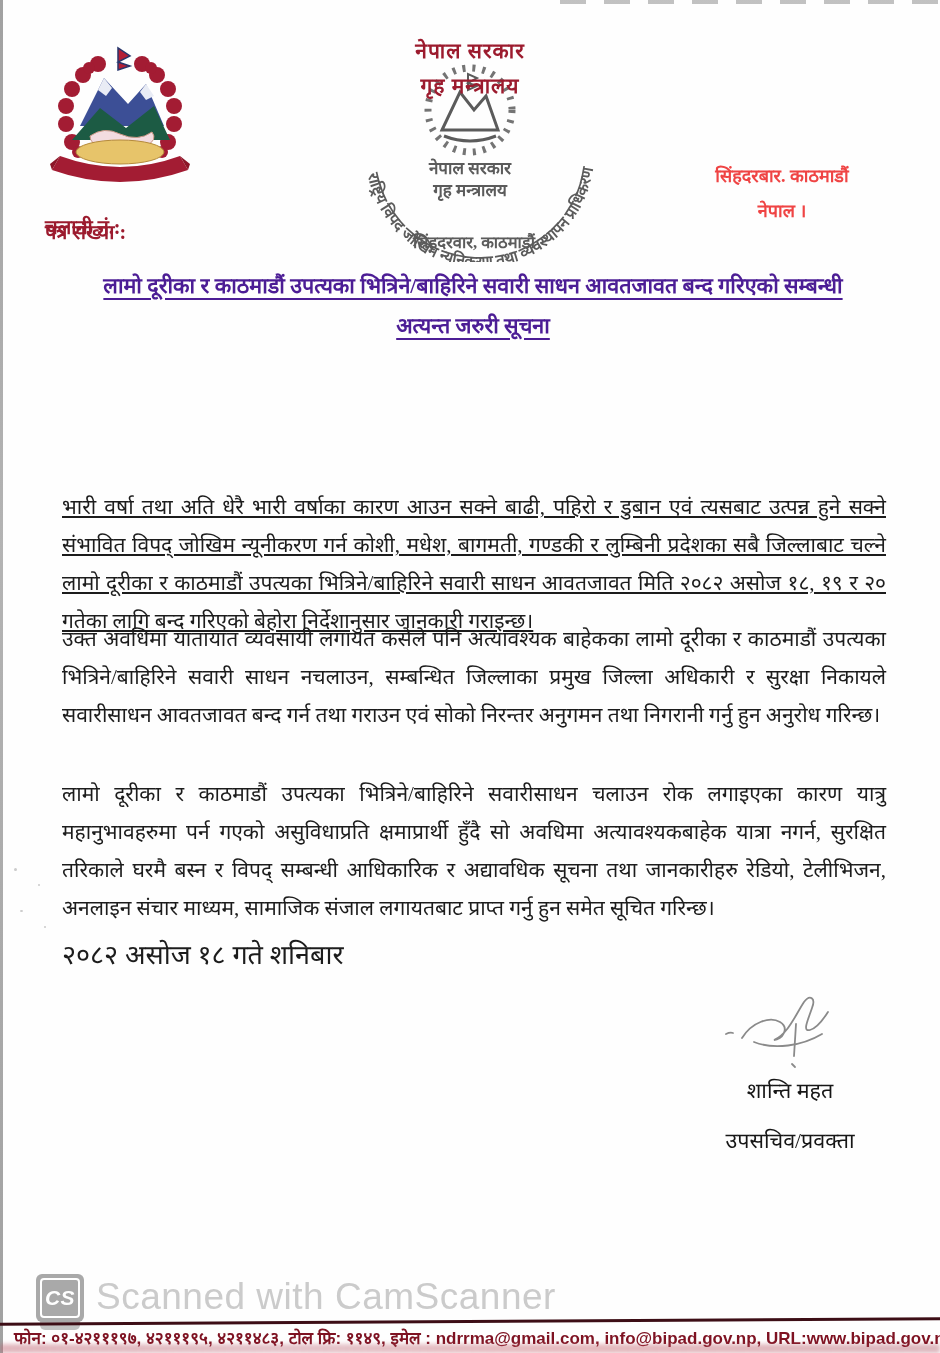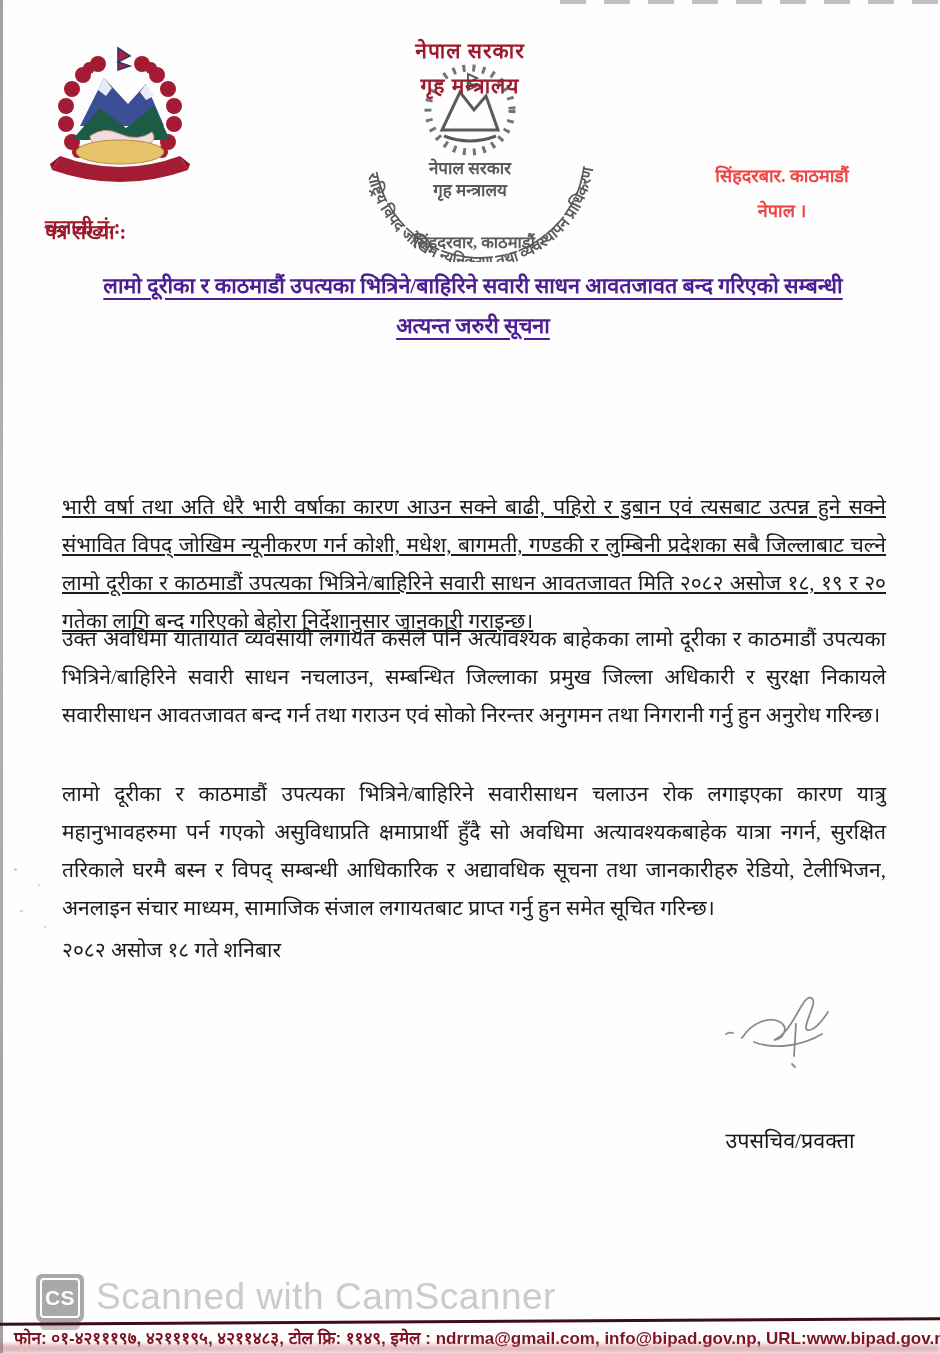--- a/index.html
+++ b/index.html
@@ -65,37 +65,37 @@
   .para {
     position: absolute; left: 62px; width: 824px;
     font-size: 21px; line-height: 38px; text-align: justify; color: #1c1c1c;
   }
   .p1 { top: 352px; }
   .p2 { top: 488px; text-decoration: underline; }
   .p3 { top: 620px; }
   .p4 { top: 775px; }
   .date-line {
     position: absolute; left: 62px; top: 935px;
-    font-size: 21px; color: #1c1c1c;
+    font-size: 27px; color: #1c1c1c;
   }
 
   
   .sig-scribble { position: absolute; left: 718px; top: 990px; width: 130px; height: 85px; }
   .sig-name, .sig-post {
     position: absolute; left: 660px; width: 260px; text-align: center;
     font-size: 21.5px; color: #161616;
   }
   .sig-name { top: 1075px; }
   .sig-post { top: 1125px; }
 
   
   .cs-logo {
     position: absolute; left: 36px; top: 1274px; width: 48px; height: 48px;
     background: #a9a9a9; border-radius: 6px;
-    display: flex; align-items: center; justify-content: center;
+    display: flex; align-items: center; justify-content: center; font-style: italic;
   }
   .cs-logo .inner {
     width: 40px; height: 40px; border: 2.5px solid #fff; border-radius: 4px;
     display: flex; align-items: center; justify-content: center;
     font-family: "Liberation Sans", sans-serif; font-weight: bold;
     font-size: 21px; color: #fff; letter-spacing: .5px;
   }
   .cs-tab {
     position: absolute; left: 40px; top: 1318px; width: 40px; height: 12px;
     background: #c2c2c2; border-radius: 0 0 5px 5px;
@@ -217,20 +217,21 @@
 
   <svg class="sig-scribble" viewBox="0 0 130 85" aria-hidden="true">
     <g fill="none" stroke="#8a8a8a" stroke-width="1.8" stroke-linecap="round">
       <path d="M8 44 Q12 42 15 43"></path>
       <path d="M24 48 C34 32 52 26 62 32 C72 38 64 50 56 50 C70 44 78 24 86 12 C92 4 98 8 94 18 C90 30 84 42 92 40 C100 38 106 28 110 22"></path>
       <path d="M36 52 C56 60 84 56 104 44"></path>
       <path d="M78 34 L76 66"></path>
       <path d="M74 74 L77 77"></path>
     </g>
   </svg>
+  <div class="sig-name">शान्ति महत</div>
   <div class="sig-post">उपसचिव/प्रवक्ता</div>
 
   <div class="cs-tab"></div>
   <div class="cs-logo">
     <div class="inner">CS</div>
   </div>
   <div class="cs-text">Scanned with CamScanner</div>
 
   <div class="footer-line"></div>
   <div class="footer-contact">फोन: ०१-४२१११९७, ४२१११९५, ४२११४८३, टोल फ्रि: ११४९, इमेल : ndrrma@gmail.com, info@bipad.gov.np, URL:www.bipad.gov.np</div>

